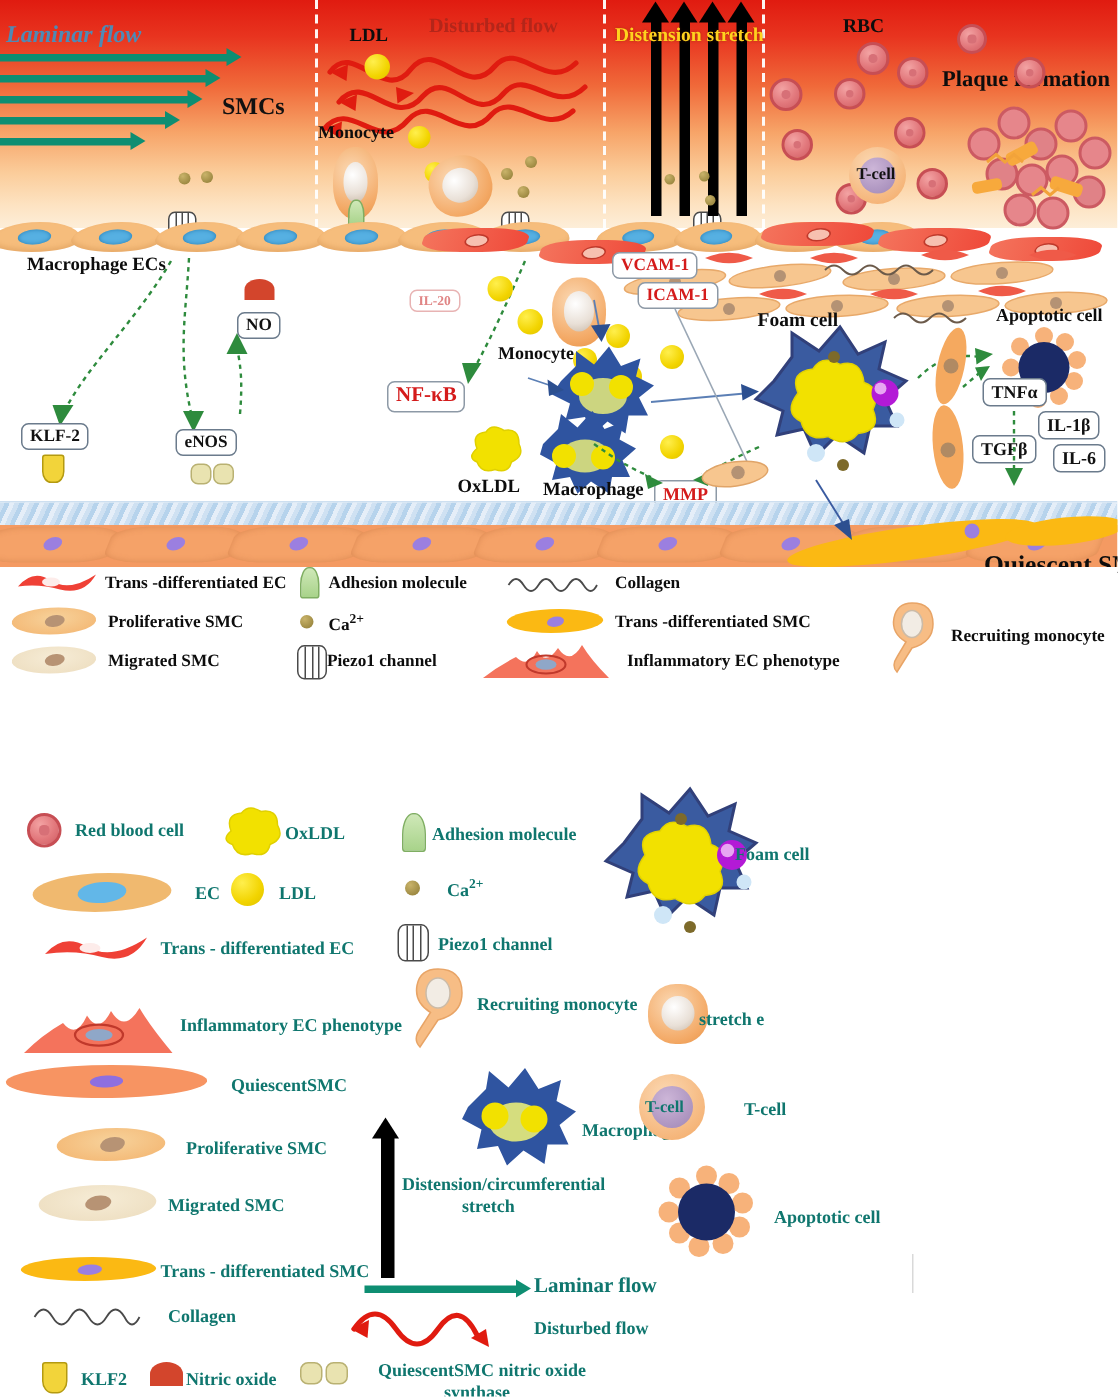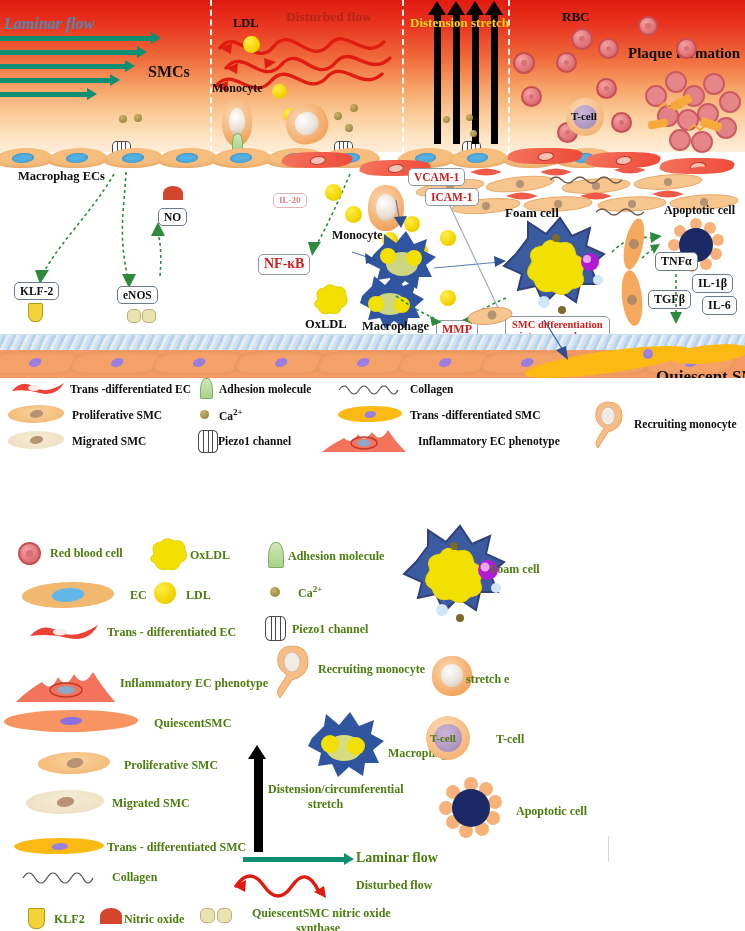--- a/index.html
+++ b/index.html
@@ -69,21 +69,21 @@
       font-weight:bold;color:#111;text-align:center;line-height:1.05;padding:2px 5px;white-space:nowrap;}
   .box.red{color:#d41b1b;border-color:#8d99a6;}
   .box.faint{color:#e08585;border-color:#e8b3b3;}
 
   
   #legend-strip{position:absolute;left:0;top:378px;width:745px;height:82px;background:#fff;}
   .lg-txt{position:absolute;font-weight:bold;font-size:11.5px;color:#0d0d0d;white-space:nowrap;}
 
   
   #legend-panel{position:absolute;left:0;top:520px;width:745px;height:411px;background:#fff;}
-  .lp-txt{position:absolute;font-weight:bold;font-size:12px;color:#4d7c0f;white-space:nowrap;}
+  .lp-txt{position:absolute;font-weight:bold;font-size:12px;color:#0f766e;white-space:nowrap;}
 
   
   .cell-ec{position:absolute;background:#f0b96f;border-radius:50%;transform:skewX(-20deg);}
   .cell-ec .n{position:absolute;left:33%;top:22%;width:34%;height:56%;border-radius:50%;background:#62b7e8;}
   .cell-prolif{position:absolute;background:radial-gradient(ellipse at 50% 40%,#f7d29b,#f3b36d);
       border-radius:50%;transform:skewX(-18deg);}
   .cell-prolif .n{position:absolute;left:40%;top:28%;width:22%;height:44%;border-radius:50%;background:#b79374;}
   .cell-migr{position:absolute;background:radial-gradient(ellipse at 50% 40%,#f6ecd6,#ecdcbd);
       border-radius:50%;transform:skewX(-18deg);}
   .cell-migr .n{position:absolute;left:40%;top:28%;width:22%;height:44%;border-radius:50%;background:#b79374;}
@@ -264,21 +264,21 @@
       <div class="ec" style="left:450px;top:2px;width:58px">
           <div class="nuc"></div>
         </div>
       <div class="ec" style="left:504px;top:2px;width:58px">
           <div class="nuc"></div>
         </div>
       <div class="ec" style="left:556px;top:2px;width:58px">
           <div class="nuc"></div>
         </div>
     </div>
-    <div class="lbl" style="left:18px;top:170px;font-size:12.5px">Macrophag ECs</div>
+    <div class="lbl" style="left:18px;top:170px;font-size:12.5px">Macrophage ECs</div>
 
     <div class="infl-ec" style="left:282px;top:152px;width:70px">
         <div class="n"></div>
       </div>
     <div class="infl-ec" style="left:360px;top:160px;width:70px">
         <div class="n"></div>
       </div>
     <div class="infl-ec" style="left:508px;top:148px;width:74px">
         <div class="n"></div>
       </div>
@@ -437,24 +437,20 @@
     <div class="box red" style="left:436px;top:320px;font-size:12px">MMP</div>
     <svg class="abs" style="left:392px;top:292px" width="60" height="36">
       <path d="M4,4 C18,14 28,20 42,26" stroke="#2e8b3d" stroke-width="1.6" fill="none" stroke-dasharray="3,3"></path>
       <polygon points="50,30 38,24 40,34" fill="#2e8b3d"></polygon>
     </svg>
     <svg class="abs" style="left:462px;top:294px" width="56" height="30">
       <path d="M44,4 C30,10 20,16 6,22" stroke="#2e8b3d" stroke-width="1.6" fill="none" stroke-dasharray="3,3"></path>
       <polygon points="0,26 12,20 10,30" fill="#2e8b3d"></polygon>
     </svg>
 
-    <div class="box red" style="left:505px;top:316px;font-size:10.5px;padding:2px 6px;text-align:center">
-      <span>SMC differentiation</span><br>
-      <span>into macrophage</span>
-    </div>
     <svg class="abs" style="left:468px;top:302px" width="46" height="26">
       <ellipse cx="22" cy="14" rx="22" ry="8" fill="#f7c68f" stroke="#e0a468" stroke-width="1" transform="rotate(-8 22 14)"></ellipse>
       <circle cx="24" cy="13" r="4.5" fill="#b49274"></circle>
     </svg>
 
     <div class="lbl" style="left:664px;top:204px;font-size:12px">Apoptotic cell</div>
     <svg class="abs" style="left:668px;top:218px" width="56" height="54">
       <g fill="#f7b27a">
         <circle cx="28" cy="6" r="6"></circle>
           <circle cx="42" cy="10" r="6"></circle>

